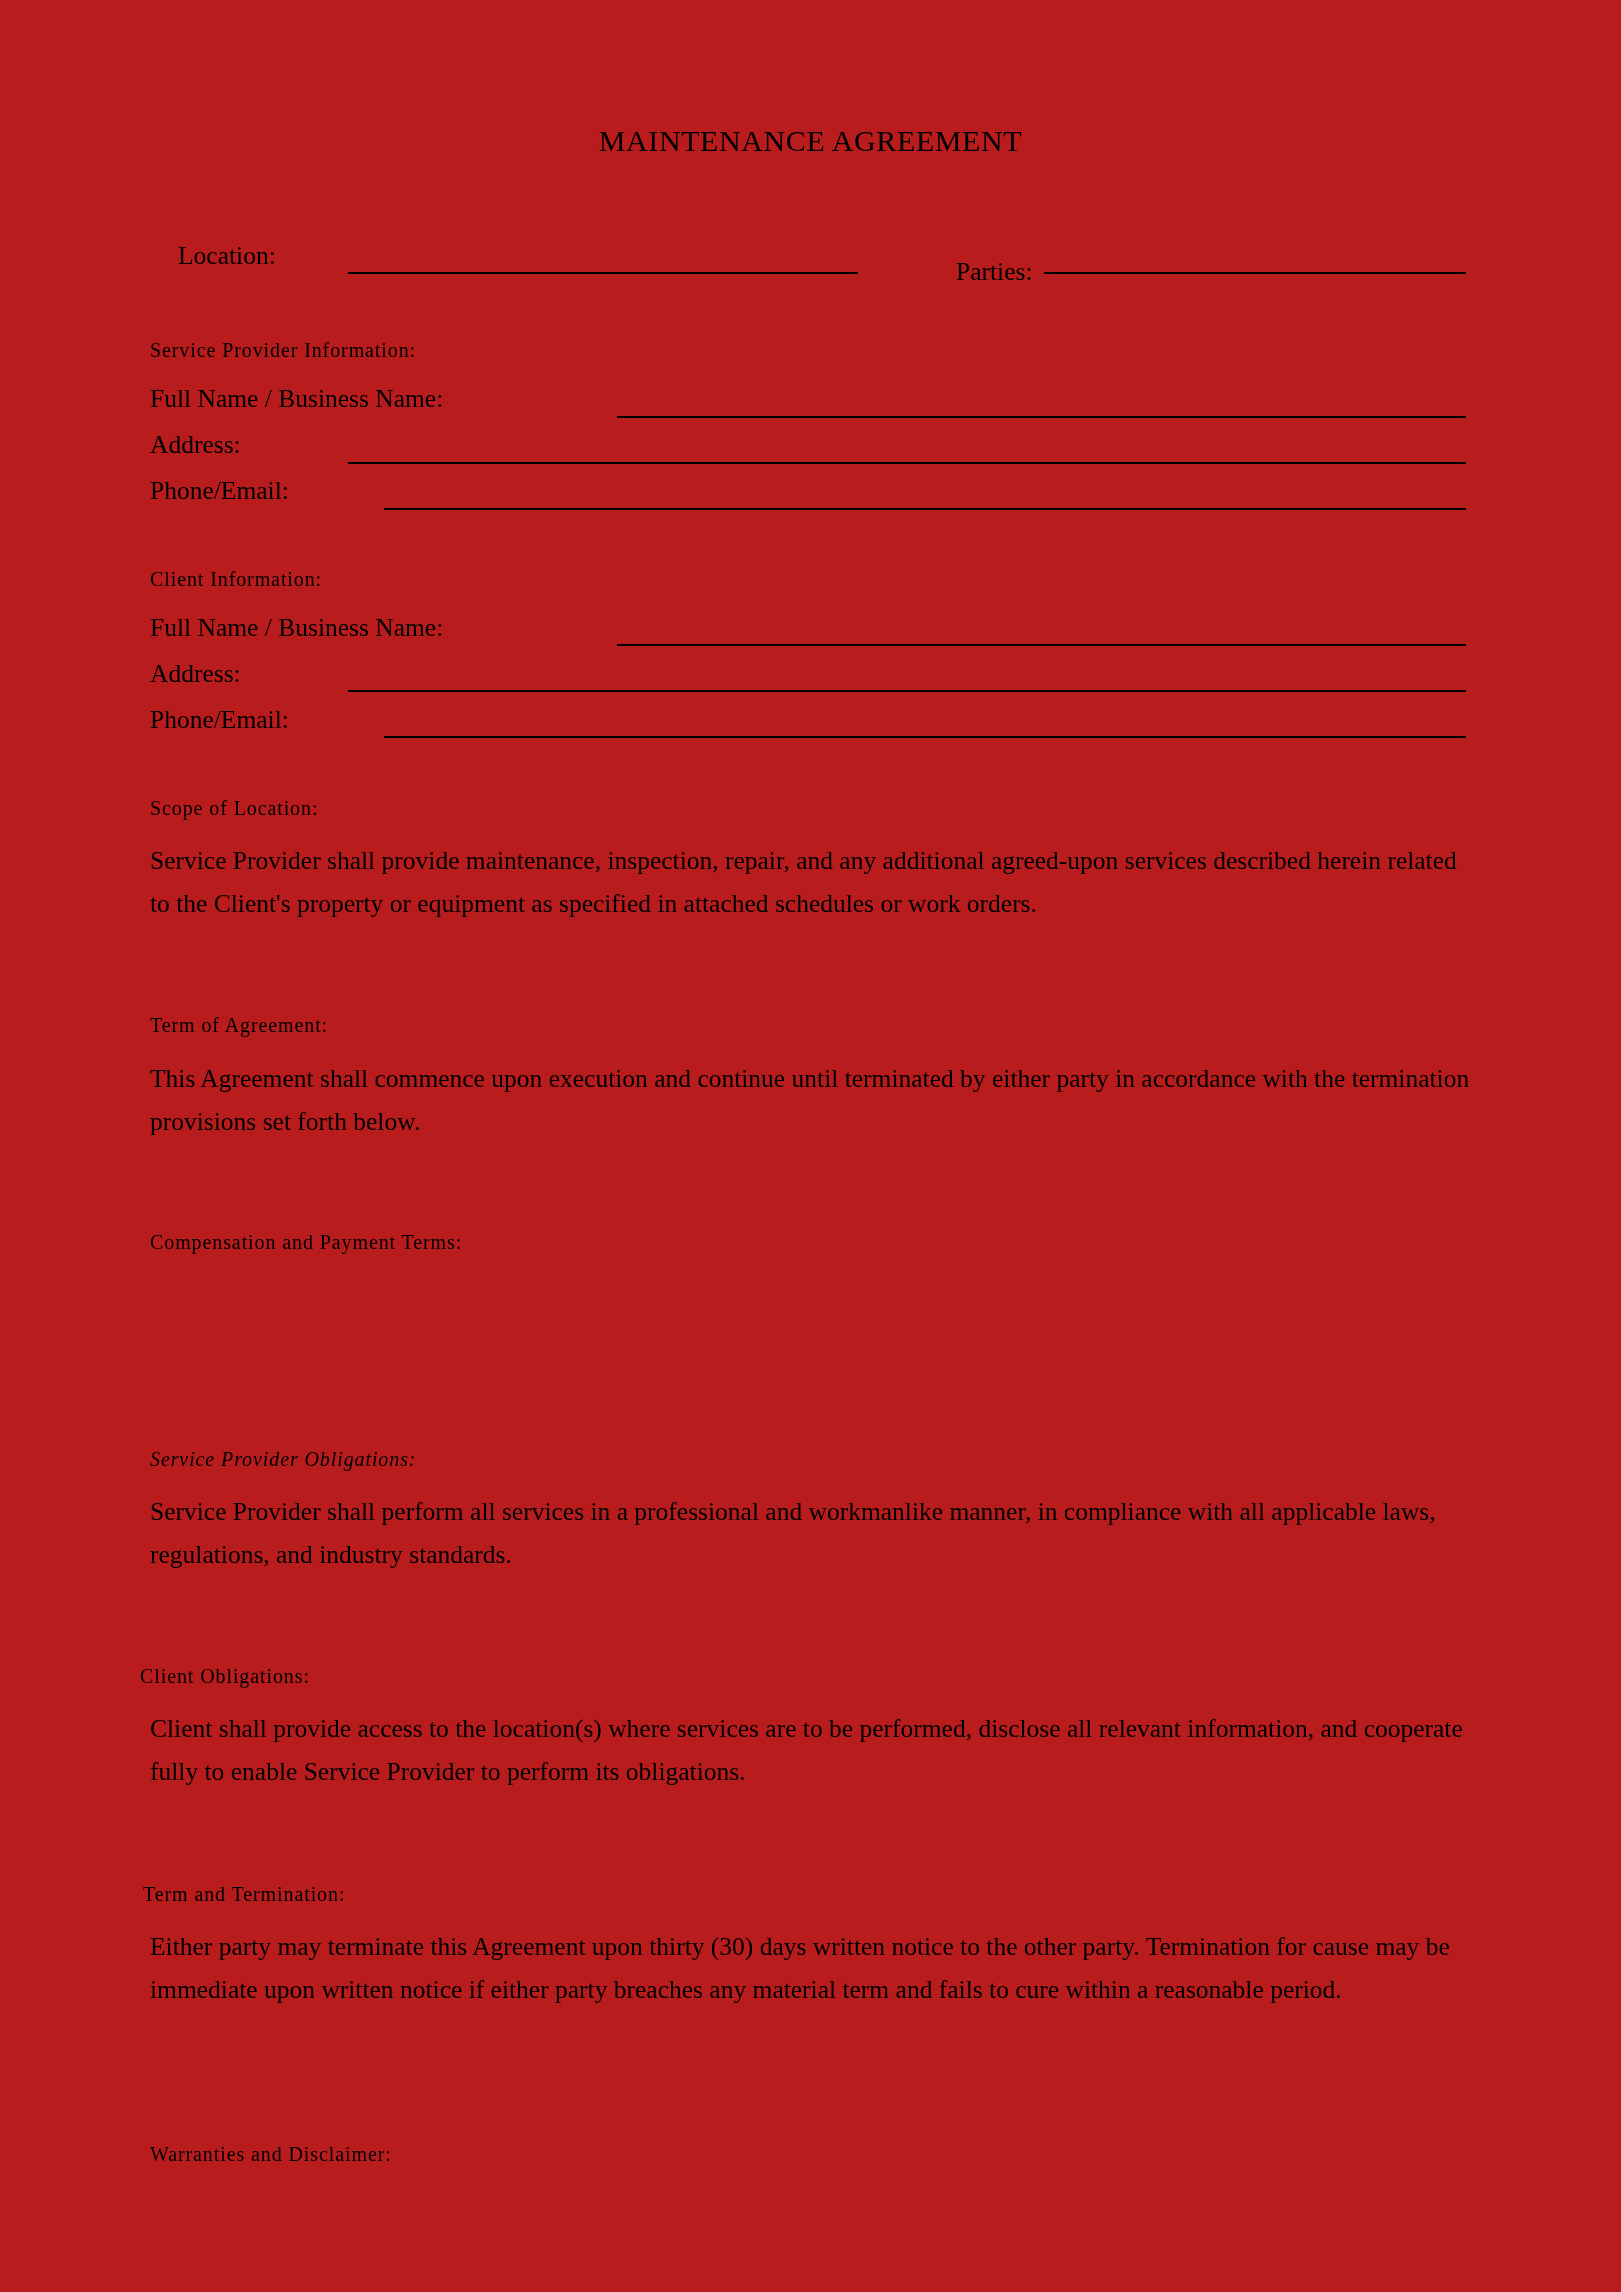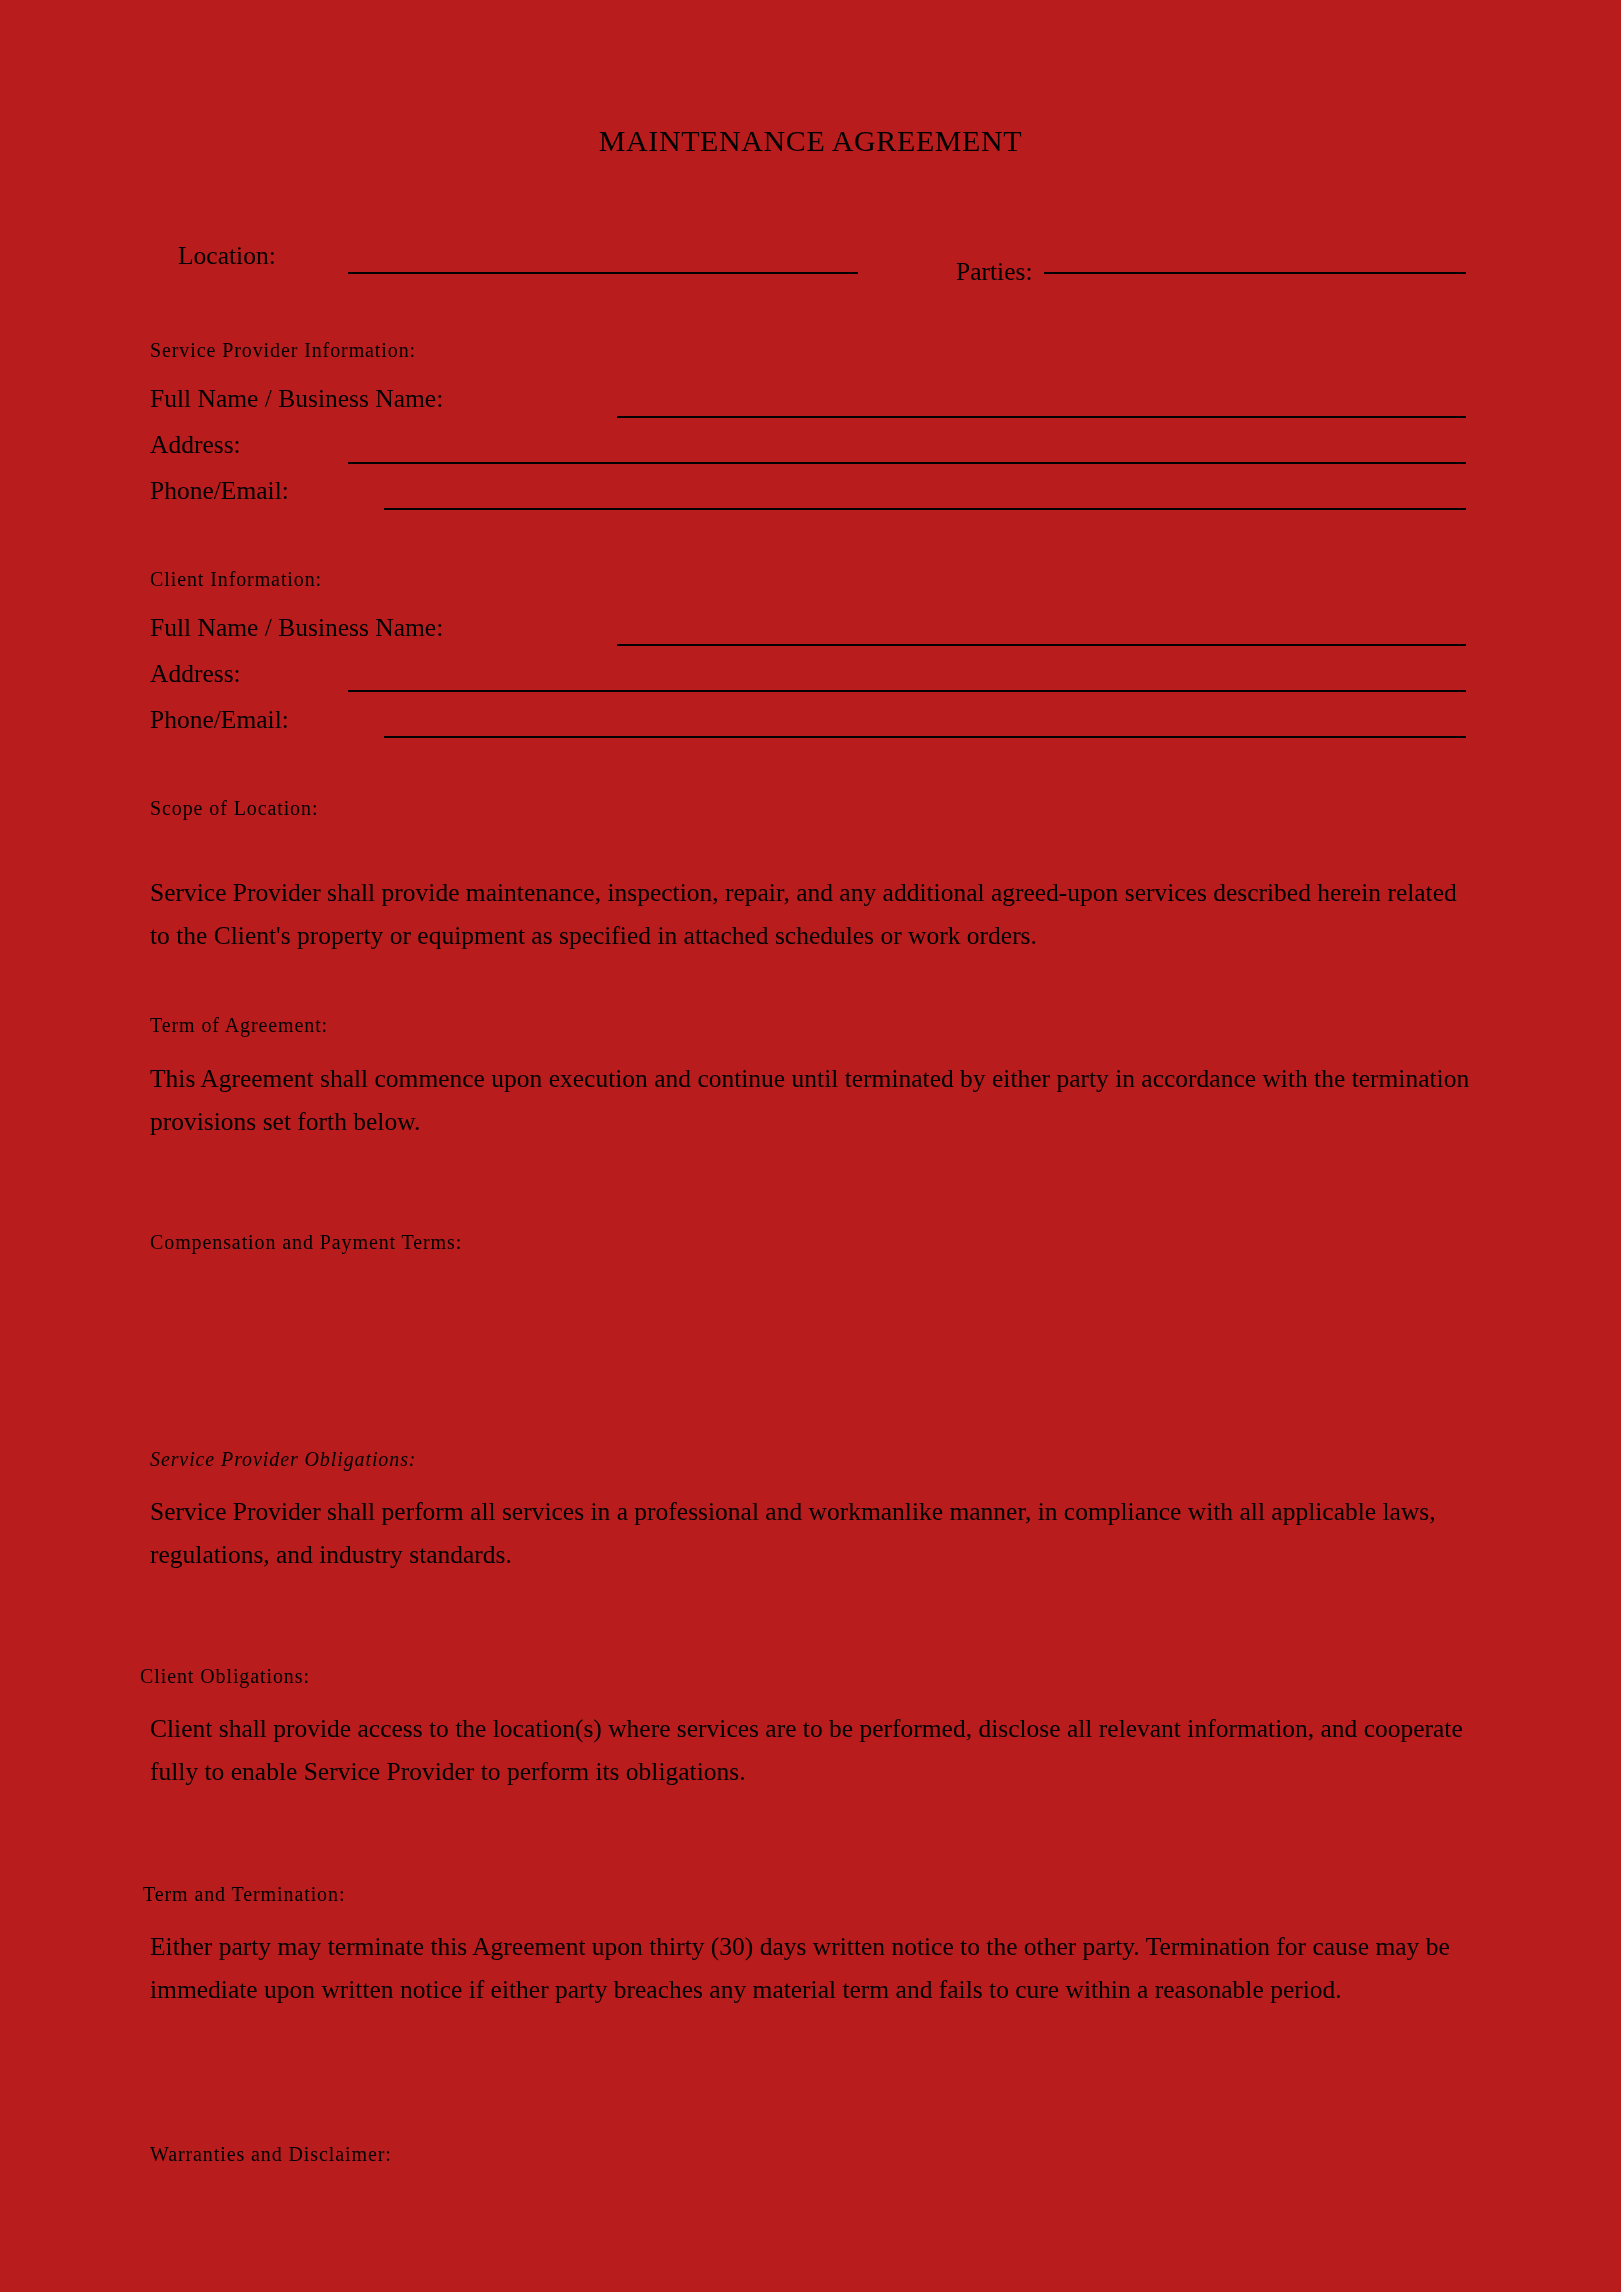--- a/index.html
+++ b/index.html
@@ -76,21 +76,21 @@
   #cl-heading      { left: 150px;  top: 567px; }
   #cl-name-label   { left: 150px;  top: 612px; }
   #cl-name-rule    { left: 617px;  top: 644px; width: 849px; }
   #cl-addr-label   { left: 150px;  top: 658px; }
   #cl-addr-rule    { left: 348px;  top: 690px; width: 1118px; }
   #cl-phone-label  { left: 150px;  top: 704px; }
   #cl-phone-rule   { left: 384px;  top: 736px; width: 1082px; }
 
   
   #scope-head      { left: 150px;  top: 796px; }
-  #scope-body      { top: 839px; margin-top: 32px; }
+  #scope-body      { top: 839px; }
 
   #term-head       { left: 150px;  top: 1013px; }
   #term-body       { top: 1057px; }
 
   #comp-head       { left: 150px;  top: 1230px; }
   #comp-body       { top: 1273px; }
 
   #spo-head        { left: 150px;  top: 1447px; font-style: italic; }
   #spo-body        { top: 1490px; }
 

